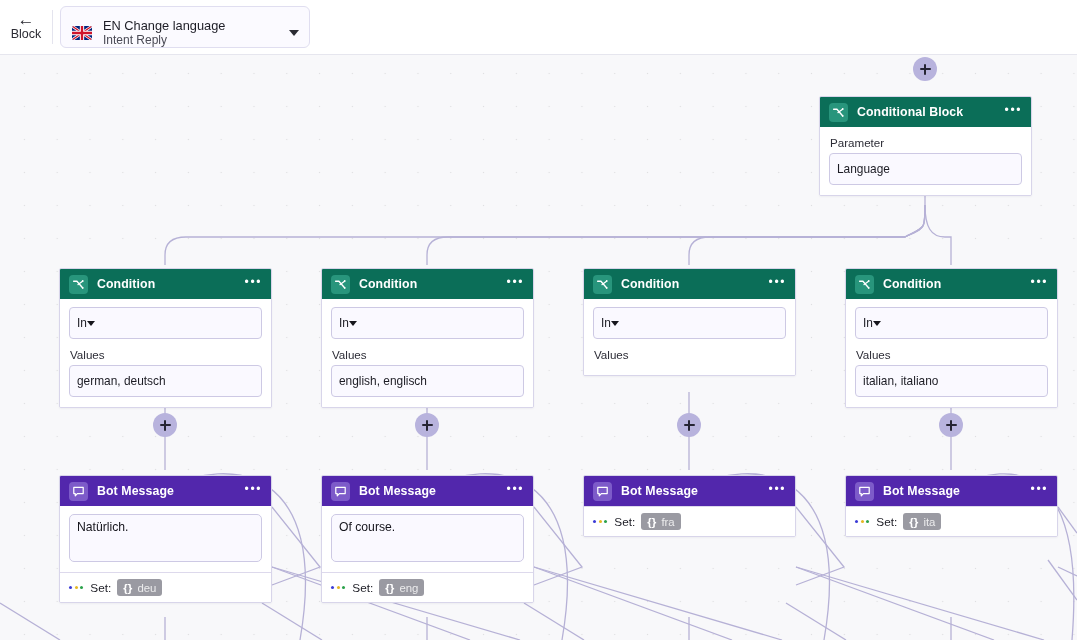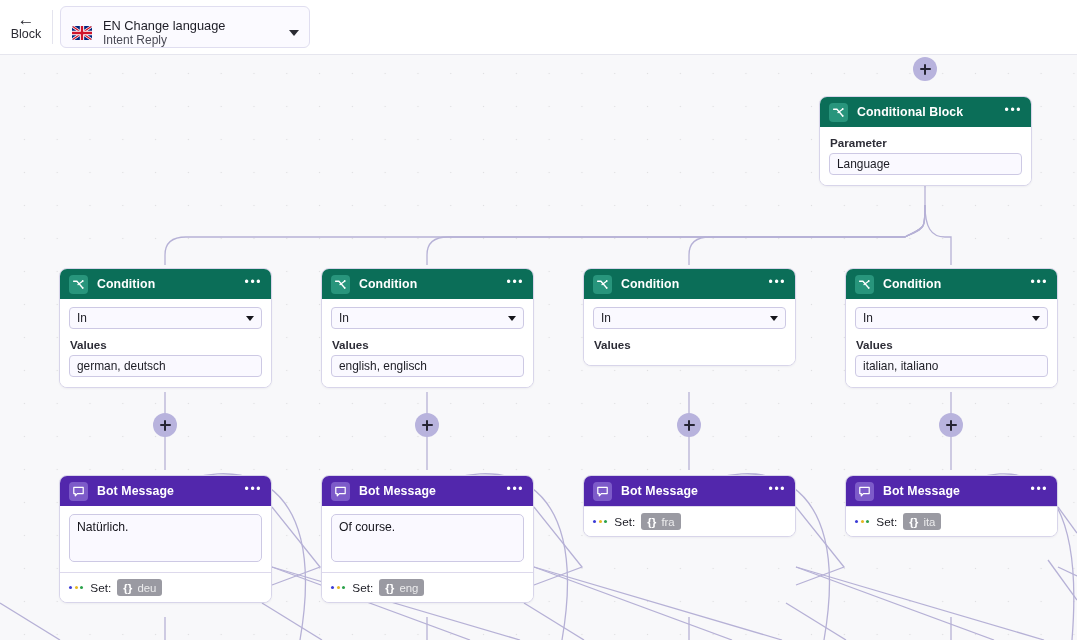--- a/index.html
+++ b/index.html
@@ -67,21 +67,21 @@
     background-position: 8px 2px;
     overflow: hidden;
   }
   .edges { position: absolute; inset: 0; width: 1077px; height: 585px; }
 
   
   .node {
     position: absolute;
     background: #ffffff;
     border: 1px solid #d8d5ea;
-    border-radius: 8px;
+    border-radius: 2px;
     box-shadow: 0 1px 2px rgba(40,30,80,0.05);
     overflow: hidden;
     z-index: 10;
   }
   .node-head {
     height: 30px;
     display: flex; align-items: center;
     padding: 0 9px 0 9px;
     color: #ffffff;
   }
@@ -95,33 +95,33 @@
   .head-icon.green { background: #28957c; }
   .head-icon.purple { background: #7d5bc9; }
   .head-title { font-size: 12.3px; font-weight: bold; letter-spacing: .1px; flex: 1 1 auto; }
   .dots-menu {
     letter-spacing: 1.6px; font-size: 12px;
     color: #ffffff; cursor: pointer; line-height: 10px;
     padding-bottom: 5px;
   }
   .node-body { padding: 8px 9px 10px 9px; background: #ffffff; }
 
-  .field-label { font-size: 11.6px; color: #2c2c36; margin: 1px 0 4px 1px; font-weight: bold; }
+  .field-label { font-size: 11.6px; color: #2c2c36; margin: 1px 0 4px 1px; }
   .ctrl {
-    height: 22px; width: 100%;
+    height: 32px; width: 100%;
     background: #faf9ff;
     border: 1px solid #cdc9e4;
     border-radius: 4px;
     display: flex; align-items: center;
     padding: 0 7px;
     font-size: 11.9px; color: #1c1c24;
     cursor: pointer;
     white-space: nowrap; overflow: hidden;
   }
-  .ctrl.select { justify-content: space-between; }
+  .ctrl.select { justify-content: flex-start; }
   .sel-caret {
     width: 0; height: 0;
     border-left: 4.5px solid transparent;
     border-right: 4.5px solid transparent;
     border-top: 5.5px solid #16161c;
     flex: 0 0 auto;
   }
   .ctrl.spaced { margin-bottom: 9px; }
   .msgbox {
     width: 100%; height: 48px;

